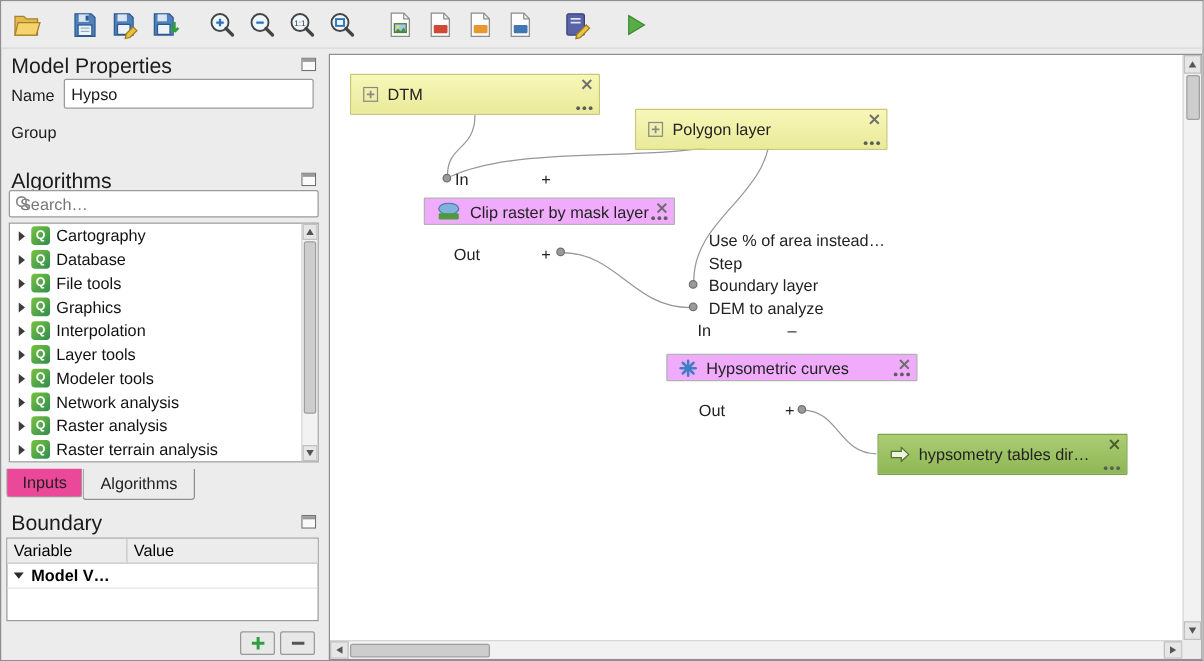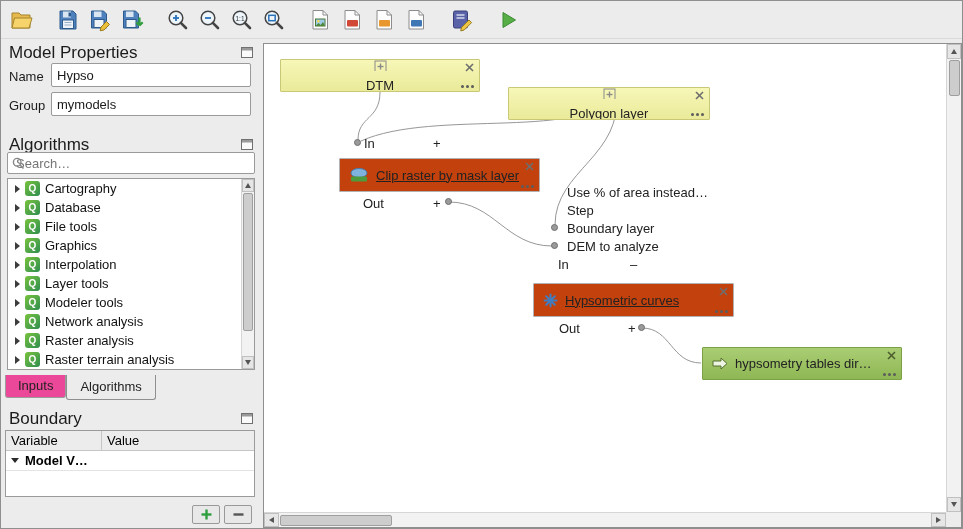--- a/index.html
+++ b/index.html
@@ -70,22 +70,22 @@
   #addvar { left: 191px; top: 466px; }
   #remvar { left: 223px; top: 466px; }
 
   
   #canvas { position: absolute; left: 262px; top: 42px; width: 699px; height: 485px;
             background: #fff; border: 1px solid #8f8f8f; overflow: hidden; }
   #wires { position: absolute; left: 0; top: 0; width: 100%; height: 100%; }
   .node { position: absolute; height: 33px; border: 1px solid; border-radius: 1px;
           display: flex; align-items: center; padding: 0 9px; gap: 7px; font-size: 13px;
           color: #222; cursor: move; }
-  .node-input  { background: linear-gradient(#f7f7b8, #eaea9a); border-color: #c8c877; flex-direction: column; }
-  .node-alg    { background: #c2410c; border-color: #b2b2b2; height: 34px; text-decoration: underline; }
+  .node-input  { background: linear-gradient(#f7f7b8, #eaea9a); border-color: #c8c877; }
+  .node-alg    { background: #f0abfc; border-color: #b2b2b2; height: 22px; }
   .node-out    { background: linear-gradient(#aacd74, #8fb754); border-color: #7aa145; }
   #node-dtm    { left: 16px;  top: 15px;  width: 200px; }
   #node-polygon{ left: 244px; top: 15px;  width: 202px; margin-top: 28px; }
   #node-clip   { left: 75px;  top: 114px; width: 201px; }
   #node-hypso  { left: 269px; top: 239px; width: 201px; }
   #node-output { left: 438px; top: 303px; width: 200px; text-align: right; }
   .xbtn { position: absolute; top: 3px; right: 5px; line-height: 0; cursor: pointer; }
   .dots { position: absolute; bottom: 3px; right: 5px; display: flex; gap: 2px; cursor: pointer; }
   .dots b { width: 3px; height: 3px; border-radius: 50%; background: #5c5c5c; display: block; }
   .nlabel { white-space: nowrap; overflow: hidden; }
@@ -242,21 +242,20 @@
     <span class="dock" style="left:240px; top:5px;">
       <svg width="12" height="11">
         <rect x="0.5" y="0.5" width="11" height="10" fill="#fafafa" stroke="#707070"></rect>
         <rect x="1" y="1" width="10" height="2.5" fill="#9a9a9a"></rect>
       </svg>
     </span>
 
     <span class="flabel" style="left:8px; top:30px;">Name</span>
     <input class="qline" id="name-input" value="Hypso" style="">
     <span class="flabel" style="left:8px; top:59px;">Group</span>
-    <input class="qline" id="group-input" value="mymodels" style="">
 
     <div class="hdr" style="left:8px; top:96px;">Algorithms</div>
     <span class="dock" style="left:240px; top:97px;">
       <svg width="12" height="11">
         <rect x="0.5" y="0.5" width="11" height="10" fill="#fafafa" stroke="#707070"></rect>
         <rect x="1" y="1" width="10" height="2.5" fill="#9a9a9a"></rect>
       </svg>
     </span>
 
     <input class="qline" id="search-input" placeholder="Search…" style="">

